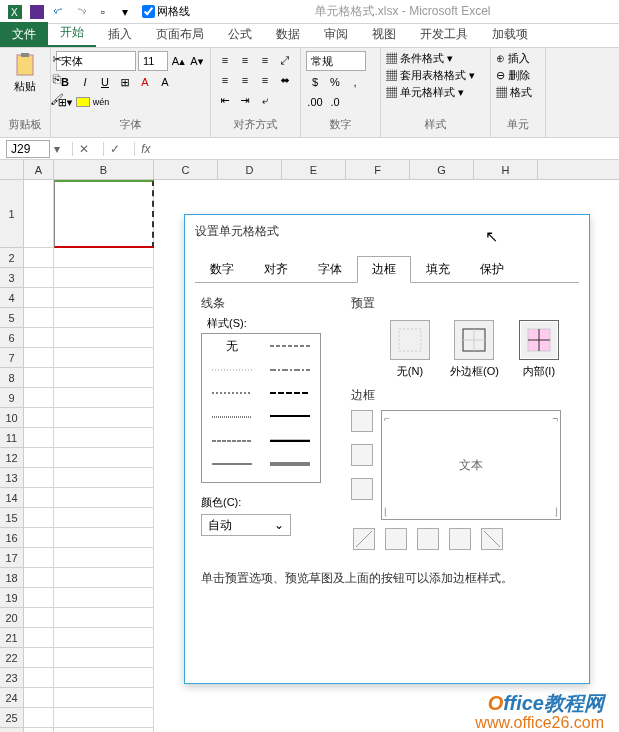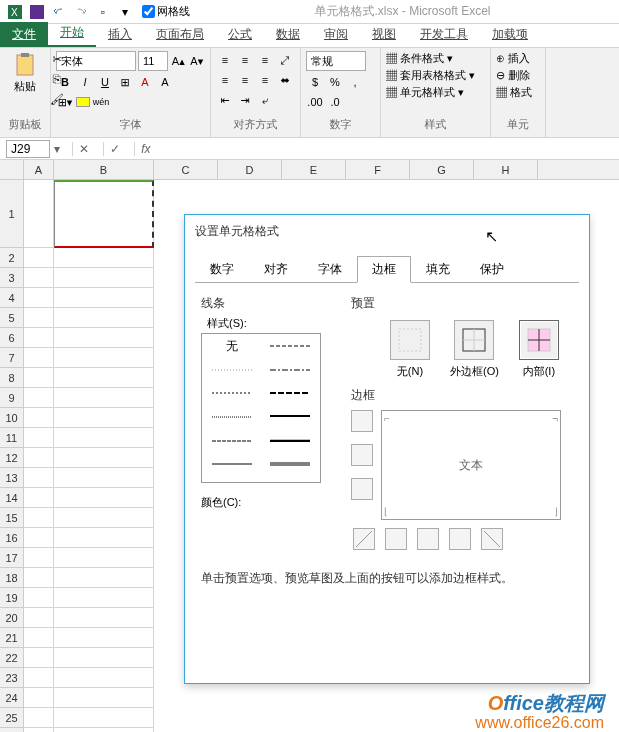--- a/index.html
+++ b/index.html
@@ -3,21 +3,21 @@
 <meta charset="utf-8">
 <style>
 * { box-sizing: border-box; margin: 0; padding: 0; font-family: "Microsoft YaHei", sans-serif; }
 body { width: 619px; height: 732px; background: #fff; position: relative; overflow: hidden; font-size: 12px; }
 
 .titlebar { height: 24px; background: #fff; display: flex; align-items: center; padding: 0 4px; border-bottom: 1px solid #d4d4d4; }
 .qat-icon { width: 16px; height: 16px; margin: 0 3px; display: inline-flex; align-items: center; justify-content: center; }
 .title-text { flex: 1; text-align: center; color: #999; font-size: 12px; }
 
 .ribbon-tabs { height: 24px; background: #fff; display: flex; align-items: flex-end; border-bottom: 1px solid #d4d4d4; }
-.tab { padding: 4px 12px; font-size: 12px; color: #444; cursor: pointer; text-decoration: underline; }
+.tab { padding: 4px 12px; font-size: 12px; color: #444; cursor: pointer; }
 .tab.file { background: #217346; color: #fff; }
 .tab.active { color: #217346; border-bottom: 2px solid #217346; }
 
 .ribbon { height: 90px; background: #f1f1f1; display: flex; border-bottom: 1px solid #d4d4d4; }
 .group { border-right: 1px solid #d4d4d4; padding: 3px 5px; display: flex; flex-direction: column; min-width: 50px; }
 .group-label { text-align: center; font-size: 11px; color: #666; margin-top: auto; padding-bottom: 2px; }
 .group-top { flex: 1; display: flex; flex-direction: column; gap: 2px; }
 .paste-btn { width: 40px; display: flex; flex-direction: column; align-items: center; }
 .mini-btn { width: 18px; height: 18px; display: inline-flex; align-items: center; justify-content: center; font-size: 11px; }
 
@@ -442,20 +442,24 @@
               </svg>
             </div>
           <div class="style-cell">
               <svg width="40" height="4">
                 <line x1="0" y1="1" x2="40" y2="1" stroke="#000"></line>
                 <line x1="0" y1="3" x2="40" y2="3" stroke="#000"></line>
               </svg>
             </div>
         </div>
         <div style="font-size:11px;margin:12px 0 4px 0">颜色(C):</div>
+        <div class="color-combo">
+          <span>自动</span>
+          <span>⌄</span>
+        </div>
       </div>
       <div style="flex:1">
         <div class="fieldset-label">预置</div>
         <div class="preset-row" style="margin-top:8px;margin-left:20px">
           <div class="preset">
             <div class="preset-btn">
                 <svg width="26" height="26">
                   <rect x="2" y="2" width="22" height="22" fill="none" stroke="#ccc" stroke-dasharray="2 2"></rect>
                 </svg>
               </div>

